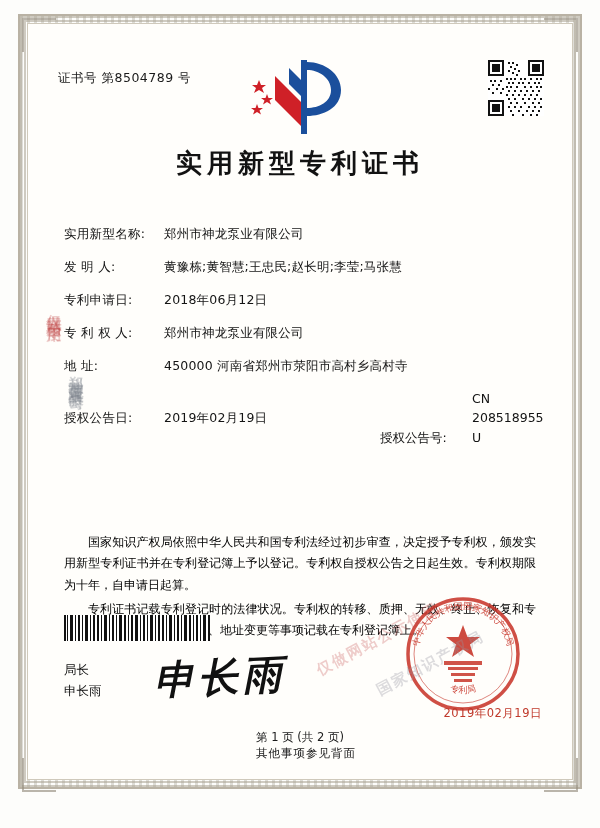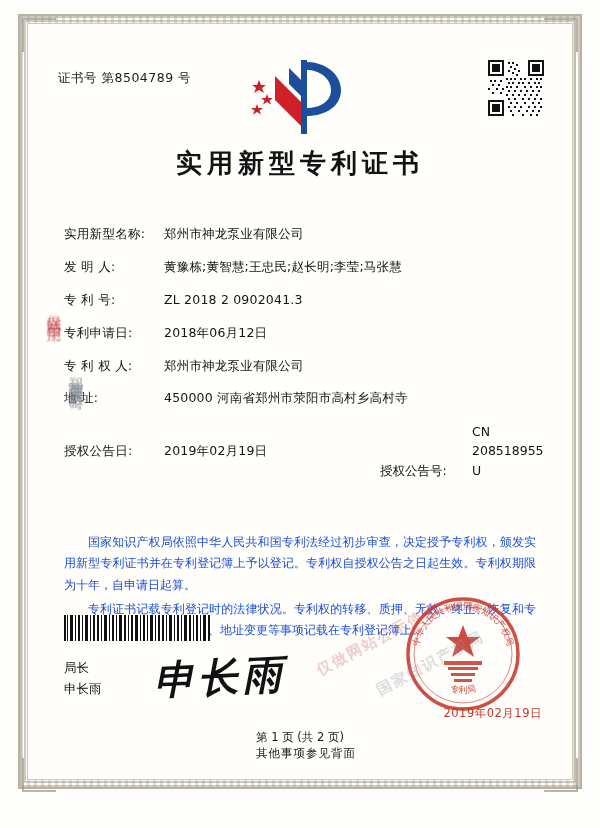--- a/index.html
+++ b/index.html
@@ -130,39 +130,38 @@
   }
   .fvalue2 { flex: 1 1 auto; }
 
   
   .paras {
     position: absolute;
     left: 28px; top: 498px;
     width: 472px;
     font-size: 12px;
     line-height: 1.78;
-    color: #1d4ed8;
+    color: #000000;
     text-align: justify;
   }
   .paras p { margin: 0 0 3px 0; text-indent: 24px; }
 
   
   .barcode {
     position: absolute;
     left: 28px; bottom: 128px;
     width: 146px; height: 26px;
   }
 
   
   .director {
     position: absolute;
     left: 28px; bottom: 68px;
     font-size: 12.5px;
     line-height: 1.7;
-    font-family: Liberation Mono, monospace;
   }
 
   
   .signature {
     position: absolute;
     left: 118px; bottom: 64px;
     font-family: "DejaVu Serif", "Liberation Serif", serif;
     font-size: 40px;
     font-weight: bold;
     font-style: italic;
@@ -357,24 +356,20 @@
     <div class="fields">
       <div class="frow">
         <div class="flabel">实用新型名称:</div>
         <div class="fvalue">郑州市神龙泵业有限公司</div>
       </div>
       <div class="frow">
         <div class="flabel">发 明 人:</div>
         <div class="fvalue">黄豫栋;黄智慧;王忠民;赵长明;李莹;马张慧</div>
       </div>
       <div class="frow">
-        <div class="flabel">专 利 号:</div>
-        <div class="fvalue">ZL 2018 2 0902041.3</div>
-      </div>
-      <div class="frow">
         <div class="flabel">专利申请日:</div>
         <div class="fvalue">2018年06月12日</div>
       </div>
       <div class="frow">
         <div class="flabel">专 利 权 人:</div>
         <div class="fvalue">郑州市神龙泵业有限公司</div>
       </div>
       <div class="frow">
         <div class="flabel">地     址:</div>
         <div class="fvalue">450000 河南省郑州市荥阳市高村乡高村寺</div>

